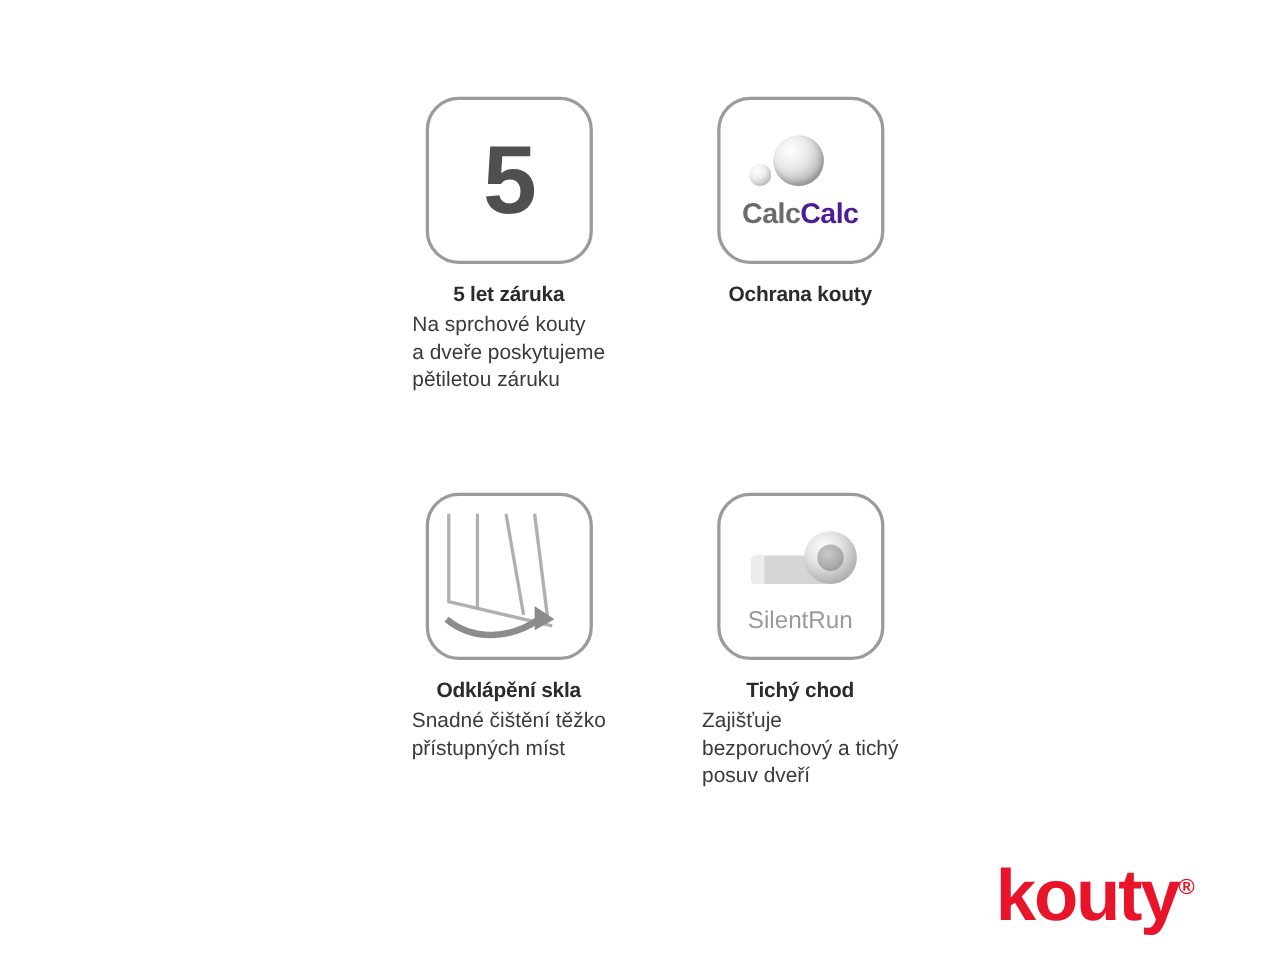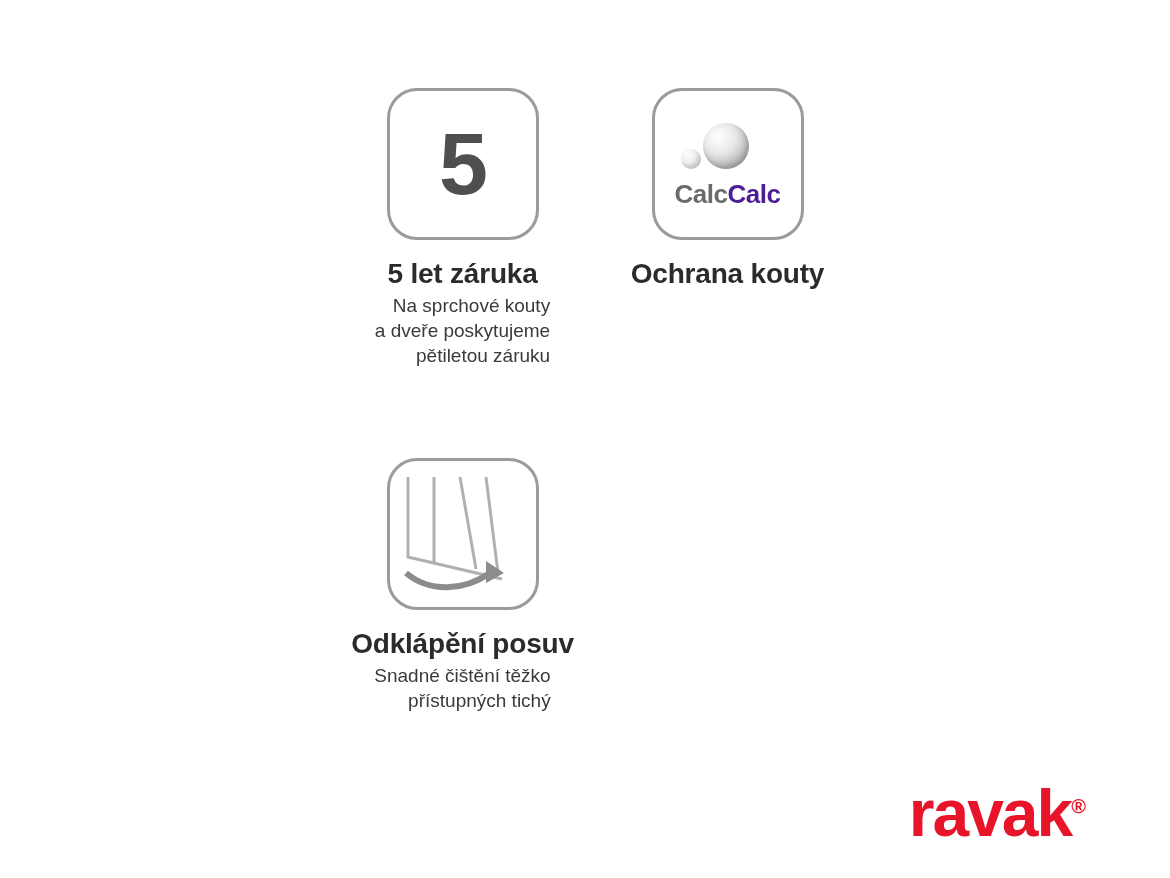--- a/index.html
+++ b/index.html
@@ -55,32 +55,32 @@
     height: 152px;
     border: 3px solid #9b9b9b;
     border-radius: 30px;
     background: #ffffff;
     position: relative;
     box-sizing: border-box;
   }
 
   .feature-title {
     margin-top: 18px;
-    font-size: 28px;
+    font-size: 19px;
     font-weight: bold;
     color: #2b2b2b;
     text-align: left;
     letter-spacing: -0.2px;
   }
   .feature-desc {
     margin-top: 3px;
     font-size: 19px;
     line-height: 25px;
     color: #3a3a3a;
-    text-align: right;
+    text-align: left;
     white-space: pre-line;
   }
 
   
   .num5 {
     position: absolute;
     left: 0; right: 0;
     top: 50%;
     transform: translateY(-50%);
     text-align: center;
@@ -245,23 +245,38 @@
             <g fill="none" stroke="#b0b0b0" stroke-width="3">
               <path d="M18 16 L18 96 L112 118"></path>
               <path d="M44 16 L44 102"></path>
               <path d="M70 16 L86 108"></path>
               <path d="M96 16 L108 112"></path>
             </g>
             <path d="M16 112 C40 132, 74 130, 100 112" fill="none" stroke="#8c8c8c" stroke-width="6"></path>
             <path d="M96 100 L114 112 L96 122 Z" fill="#8c8c8c"></path>
           </svg>
         </div>
-        <div class="feature-title">Odklápění posuv</div>
+        <div class="feature-title">Odklápění skla</div>
         <div class="feature-desc">Snadné čištění těžko
-přístupných tichý</div>
-      </div>
-
+přístupných míst</div>
+      </div>
+
+      <div class="feature">
+        <div class="icon-box">
+          <div class="silent-art">
+            <div class="bracket"></div>
+            <div class="bracket2"></div>
+            <div class="roller"></div>
+            <div class="roller-inner"></div>
+          </div>
+          <div class="silent-text">SilentRun</div>
+        </div>
+        <div class="feature-title">Tichý chod</div>
+        <div class="feature-desc">Zajišťuje
+bezporuchový a tichý
+posuv dveří</div>
+      </div>
 
     </div>
   </div>
 
-  <div class="logo"><span>ravak</span><span class="reg">®</span></div>
+  <div class="logo"><span>kouty</span><span class="reg">®</span></div>
 </div>
 
 </body></html>

